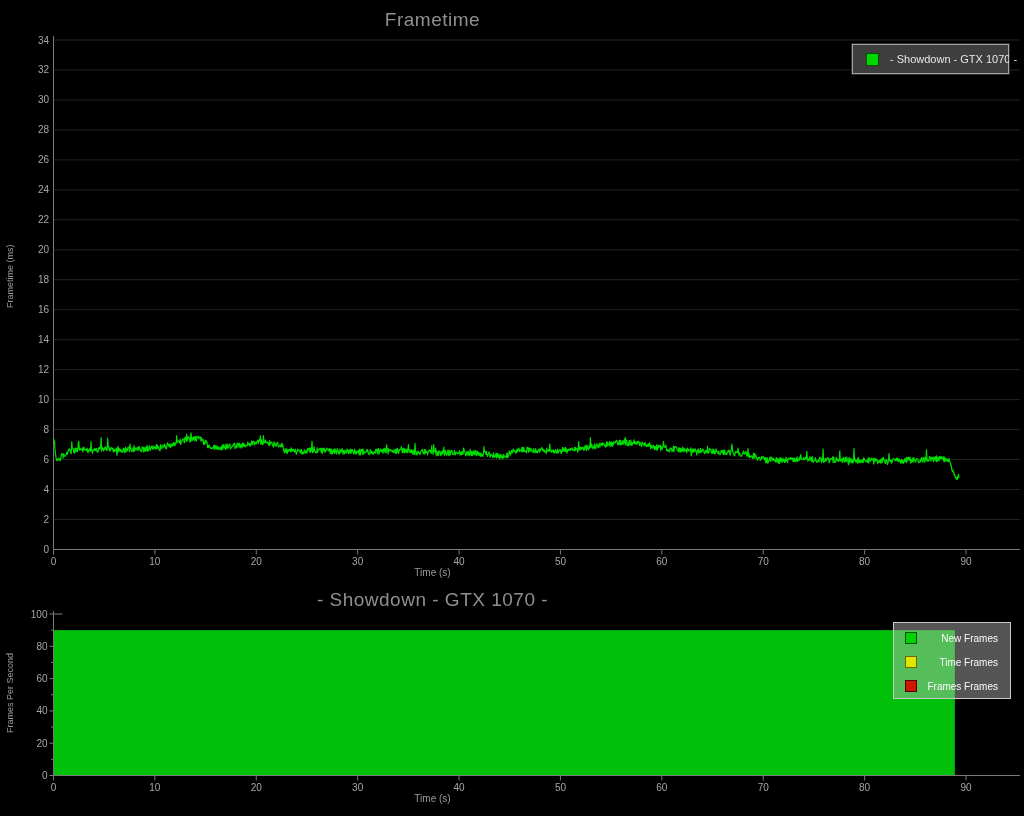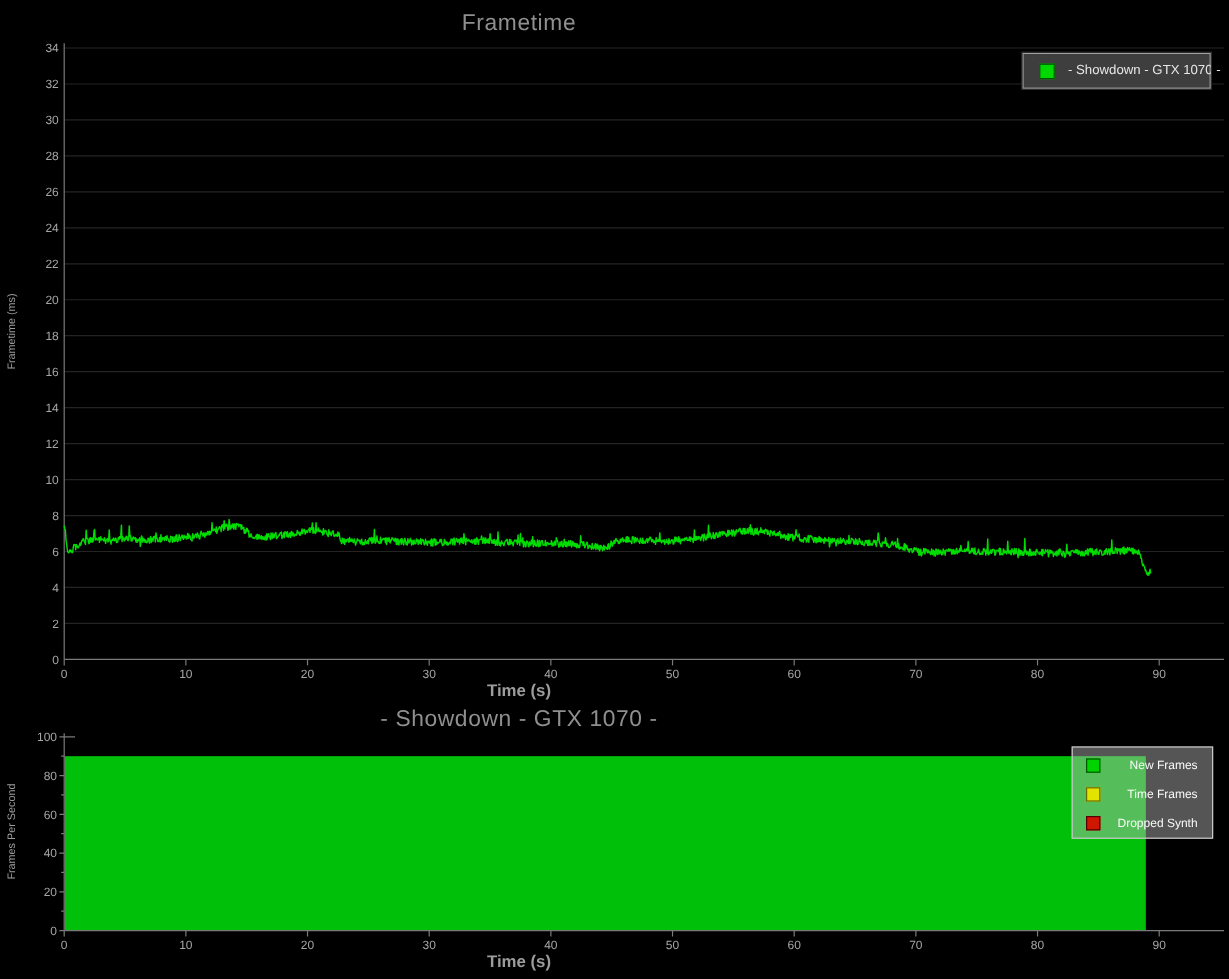--- a/index.html
+++ b/index.html
@@ -10,21 +10,21 @@
   .chart-bottom { top:585px; height:231px; }
   svg.plot { position:absolute; left:0; top:0; }
   svg text { font-family:"Liberation Sans", sans-serif; font-size:10px; fill:#a6a6a6; }
   .chart-title { position:absolute; top:9px; left:53px; right:4px; text-align:center;
                  color:#8f8f8f; font-size:19px; letter-spacing:0.5px; }
   .chart-bottom .chart-title { top:4px; }
   .ylab { position:absolute; left:3px; top:14px; bottom:46px; width:13px;
           display:flex; align-items:center; justify-content:center;
           color:#9c9c9c; font-size:9px; writing-mode:vertical-rl; transform:rotate(180deg); }
   .chart-bottom .ylab { top:22px; bottom:38px; }
-  .xlab { position:absolute; left:53px; right:4px; text-align:center; color:#9c9c9c; font-size:14px;font-weight:bold; }
+  .xlab { position:absolute; left:53px; right:4px; text-align:center; color:#9c9c9c; font-size:10px; }
   .chart-top .xlab { top:567px; }
   .chart-bottom .xlab { top:208px; }
   .legend { position:absolute; box-sizing:border-box; }
   .legend-top { left:852px; top:44px; width:157px; height:30px;
                 background:#3e3e3e; border:1px solid #a2a2a2; outline:1px solid #2e2e2e;
                 display:flex; align-items:center; gap:11px; padding-left:13px; }
   .legend-top .legend-label { color:#e6e6e6; font-size:11px; white-space:nowrap; }
   .swatch { width:13px; height:13px; box-sizing:border-box; border:1px solid #005500; flex:0 0 auto; }
   .legend-bottom { left:893px; top:37px; width:118px; height:77px;
                    background:rgba(188,188,188,0.45); border:1px solid #c8c8c8; padding-top:3px; }
@@ -158,18 +158,18 @@
       <div class="legend-row">
         <span class="swatch" style="background-color: rgb(0, 212, 0); border-color: rgb(0, 85, 0);"></span>
         <span class="legend-label">New Frames</span>
       </div>
       <div class="legend-row">
         <span class="swatch" style="background-color: rgb(227, 227, 0); border-color: rgb(106, 106, 0);"></span>
         <span class="legend-label">Time Frames</span>
       </div>
       <div class="legend-row">
         <span class="swatch" style="background-color: rgb(207, 22, 0); border-color: rgb(85, 0, 0);"></span>
-        <span class="legend-label">Dropped Synth</span>
+        <span class="legend-label">Frames Frames</span>
       </div>
     </div>
   </section>
 
 </div>
 
 </body></html>

